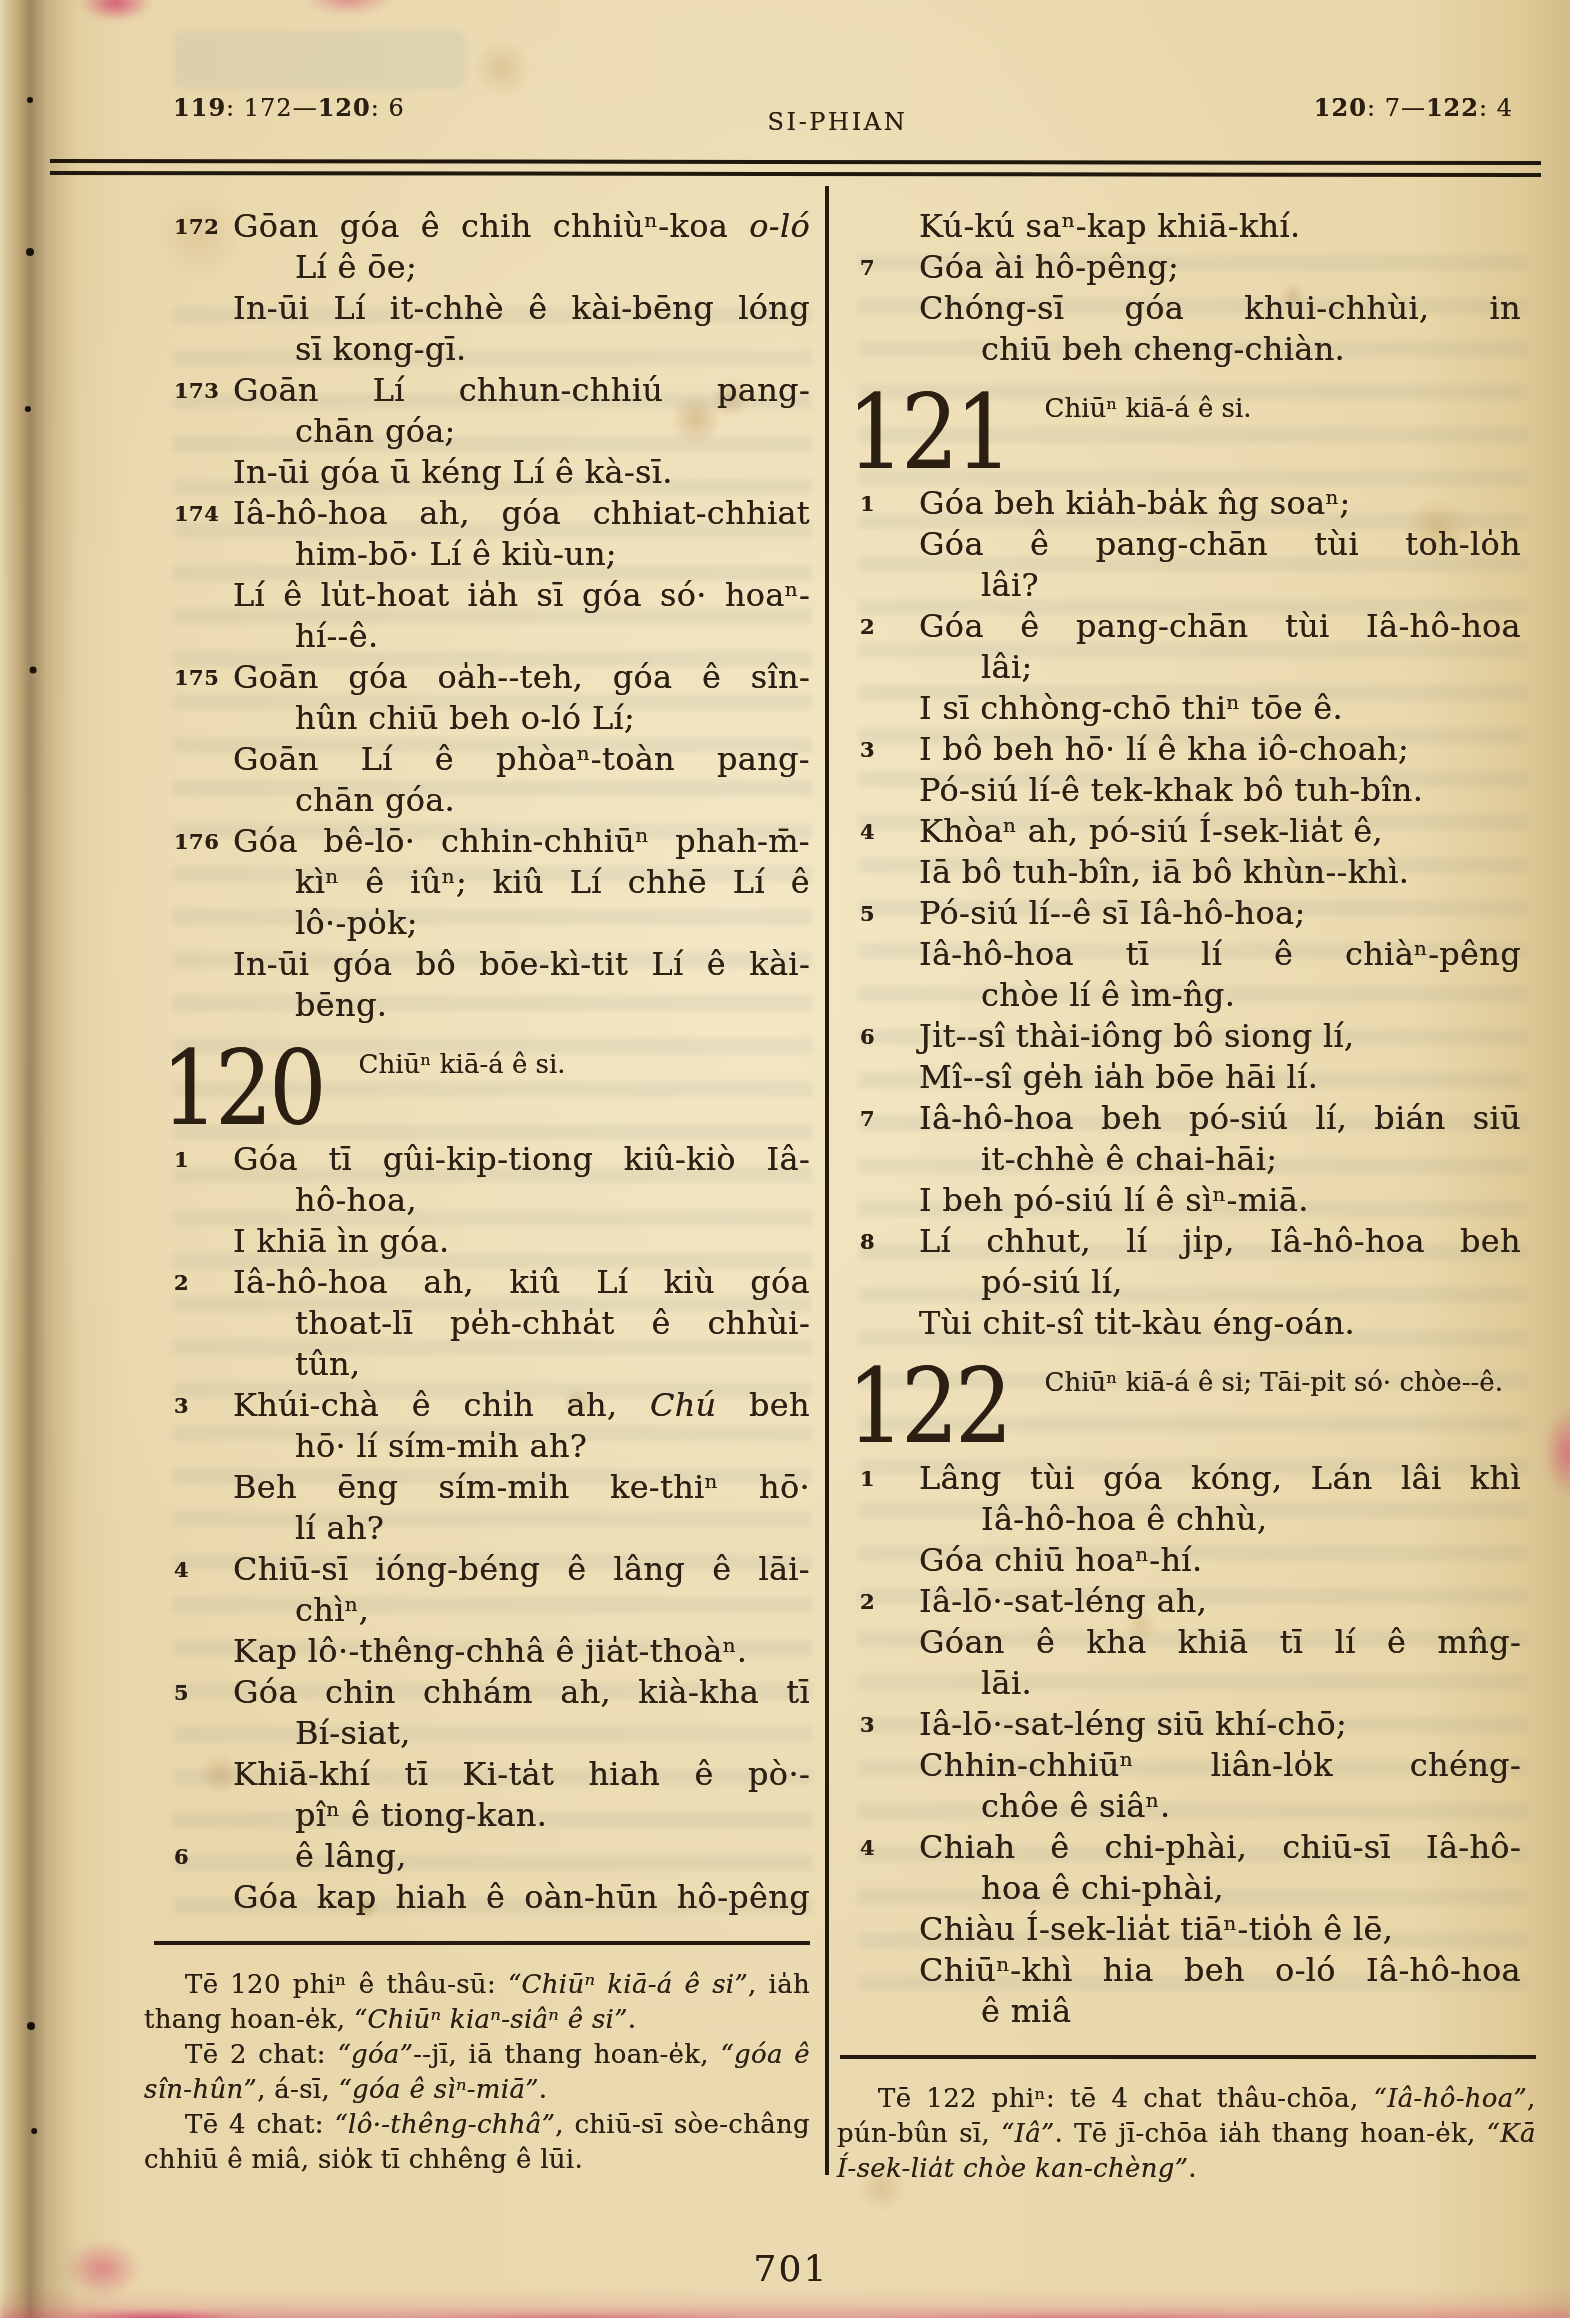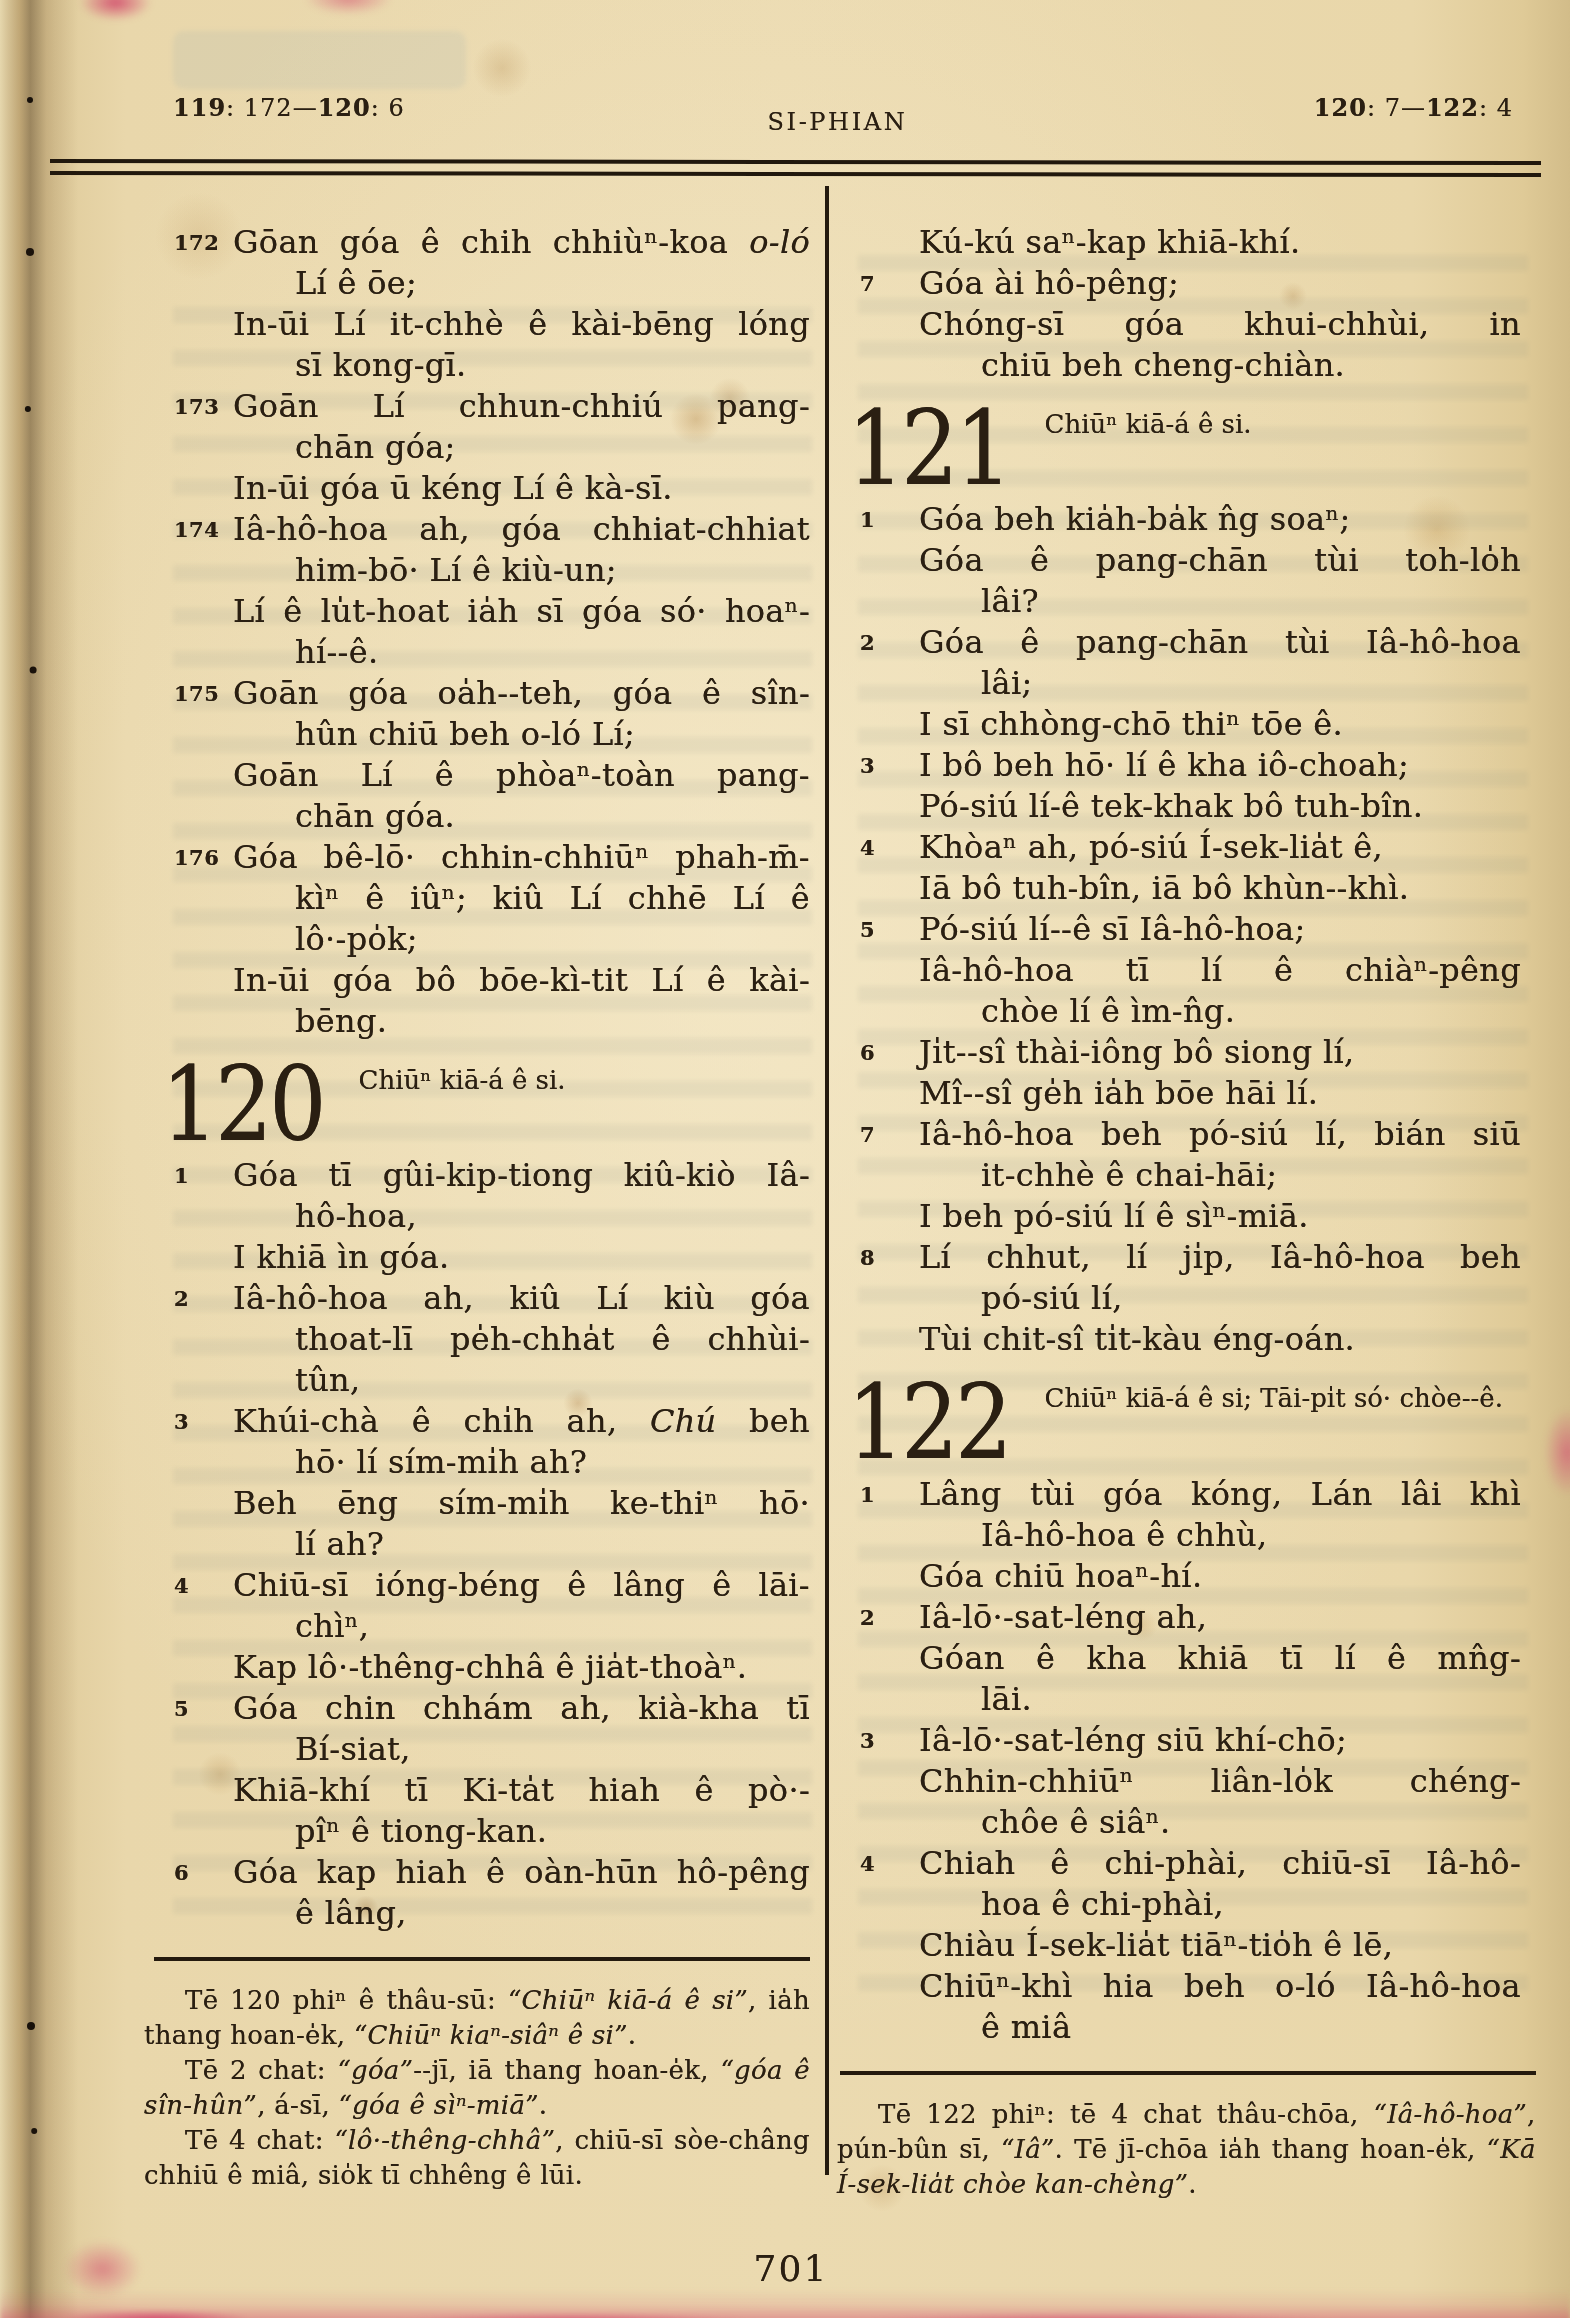--- a/index.html
+++ b/index.html
@@ -55,21 +55,21 @@
   .header{position:absolute;top:93px;left:173px;right:57px;height:47px;font-size:24px;}
   .h-left{position:absolute;left:0;top:0;letter-spacing:1px;}
   .h-center{position:absolute;left:50%;top:15px;transform:translateX(-54%);letter-spacing:2.6px;}
   .h-right{position:absolute;right:0;top:0;letter-spacing:1px;}
   .header b{font-weight:bold;}
   .rule2{position:absolute;top:160px;left:50px;right:29px;height:8.4px;
     border-top:4.7px solid #21180d;border-bottom:4.2px solid #21180d;transform:rotate(.08deg);}
   .divider{position:absolute;left:825px;top:186px;width:3.7px;height:1989px;background:#241a0e;}
 
   
-  .col{position:absolute;top:222px;font-size:32px;line-height:41px;letter-spacing:0.3px;}
+  .col{position:absolute;top:206px;font-size:32px;line-height:41px;letter-spacing:0.3px;}
   .col-left{left:233px;width:577px;}
   .col-right{left:919px;width:602px;}
   .verse{position:relative;}
   .vnum{position:absolute;left:-59px;top:0px;font-size:21px;font-weight:bold;letter-spacing:0.5px;}
   .vline{white-space:normal;}
   .ind{padding-left:62px;}
   .just{text-align:justify;text-align-last:justify;}
   i{font-style:italic;}
 
   .psalm{display:flex;align-items:flex-start;margin:18px 0 7.3px -72px;}
@@ -170,22 +170,22 @@
       </div>
       <div class="verse">
         <span class="vnum">5</span>
         <div class="vline just">Góa chin chhám ah, kià-kha tī</div>
         <div class="vline ind">Bí-siat,</div>
         <div class="vline just">Khiā-khí tī Ki-ta̍t hiah ê pò·-</div>
         <div class="vline ind">pîⁿ ê tiong-kan.</div>
       </div>
       <div class="verse">
         <span class="vnum">6</span>
+        <div class="vline ind">ê lâng,</div>
         <div class="vline just">Góa kap hiah ê oàn-hūn hô-pêng</div>
-        <div class="vline ind">ê lâng,</div>
       </div>
       <div class="footrule"></div>
       <div class="footnotes">
         <p class="fnote">Tē 120 phiⁿ ê thâu-sū: <i>“Chiūⁿ kiā-á ê si”</i>, ia̍h thang hoan-e̍k, <i>“Chiūⁿ kiaⁿ-siâⁿ ê si”</i>.</p>
         <p class="fnote">Tē 2 chat: <i>“góa”</i>--jī, iā thang hoan-e̍k, <i>“góa ê sîn-hûn”</i>, á-sī, <i>“góa ê sìⁿ-miā”</i>.</p>
         <p class="fnote">Tē 4 chat: <i>“lô·-thêng-chhâ”</i>, chiū-sī sòe-châng chhiū ê miâ, sio̍k tī chhêng ê lūi.</p>
       </div>
     </div>
   <div class="col col-right ink">
       <div class="verse">

